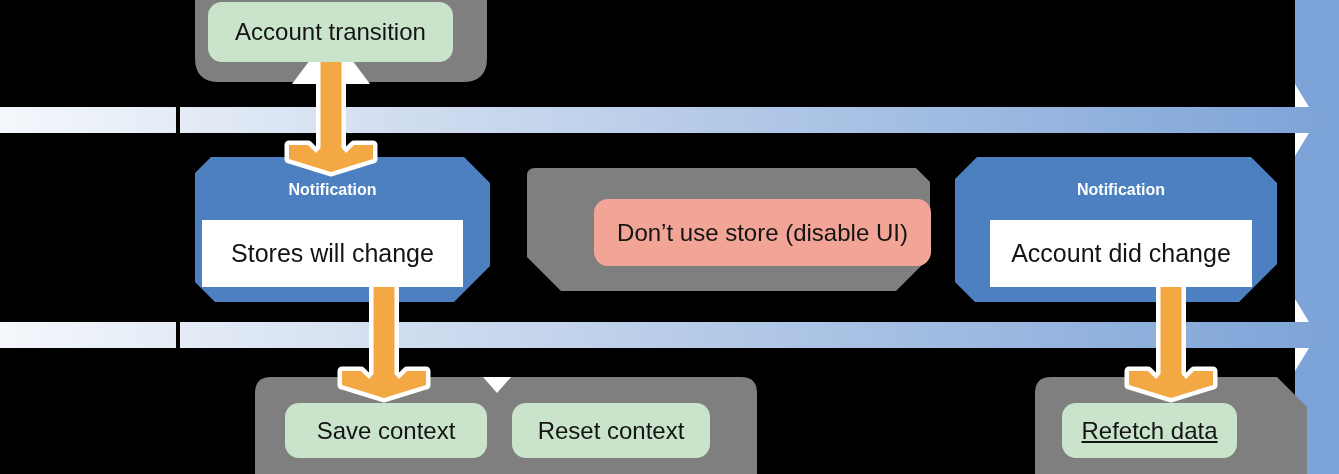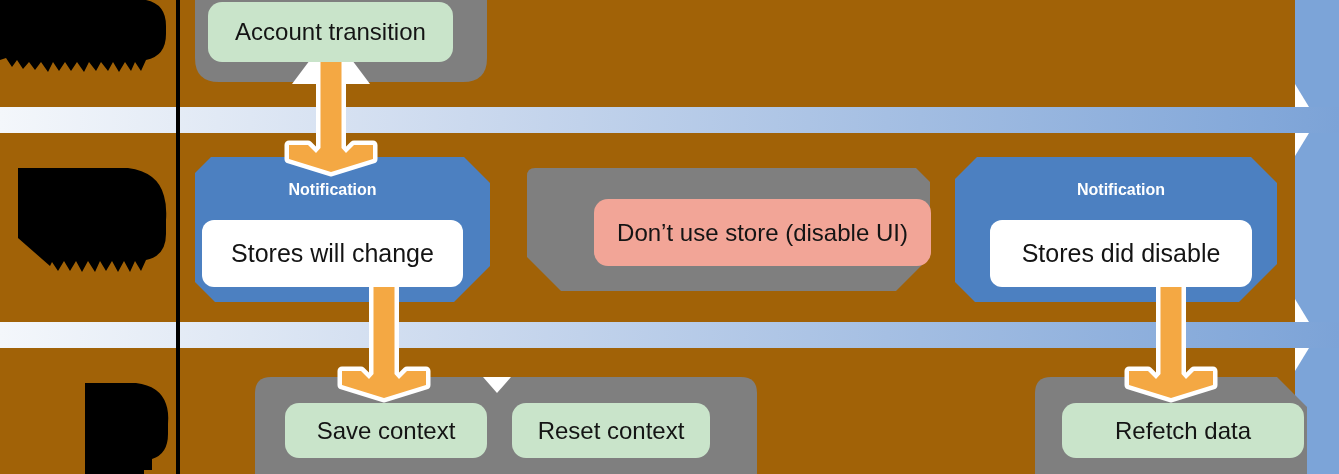--- a/index.html
+++ b/index.html
@@ -1,26 +1,26 @@
 <!DOCTYPE html>
 <html><head>
 <meta charset="utf-8">
 <style>
   html,body{margin:0;padding:0;background:#ffffff;}
   .stage{
-    position:relative;width:1339px;height:474px;background:#a16207;overflow:hidden;
+    position:relative;width:1339px;height:474px;background:#000000;overflow:hidden;
     font-family:"Liberation Sans", sans-serif;color:#141414;
   }
   .stage svg{position:absolute;left:0;top:0;}
   .lbl{
     position:absolute;display:flex;align-items:center;justify-content:center;
     text-align:center;white-space:nowrap;
   }
   .node-green{background:#C9E4CA;border-radius:14px;font-size:24px;}
-  .node-white{background:#ffffff;border-radius:12px;font-size:25px;}
+  .node-white{background:#ffffff;border-radius:0;font-size:25px;}
   .node-pink{background:#F2A597;border-radius:14px;font-size:24px;margin-left:36px;}
   .notif-title{color:#ffffff;font-weight:bold;font-size:16px;background:transparent;}
 </style>
 </head>
 <body>
 
 <div class="stage">
 
   <svg width="1339" height="474" viewBox="0 0 1339 474">
     <defs>
@@ -93,26 +93,26 @@
   </div>
 
   <div class="lbl node-pink" style="left:558px;top:199px;width:337px;height:67px;">
     <span>Don’t use store (disable UI)</span>
   </div>
 
   <div class="lbl notif-title" style="left:990px;top:177px;width:262px;height:26px;">
     <span>Notification</span>
   </div>
   <div class="lbl node-white" style="left:990px;top:220px;width:262px;height:67px;">
-    <span>Stores did disable</span>
+    <span>Account did change</span>
   </div>
 
   <div class="lbl node-green" style="left:285px;top:403px;width:202px;height:55px;">
     <span>Save context</span>
   </div>
   <div class="lbl node-green" style="left:512px;top:403px;width:198px;height:55px;">
     <span>Reset context</span>
   </div>
-  <div class="lbl node-green" style="left:1062px;top:403px;width:242px;height:55px;">
+  <div class="lbl node-green" style="left:1062px;top:403px;width:175px;height:55px;text-decoration:underline;">
     <span>Refetch data</span>
   </div>
 
 </div>
 
 </body></html>

